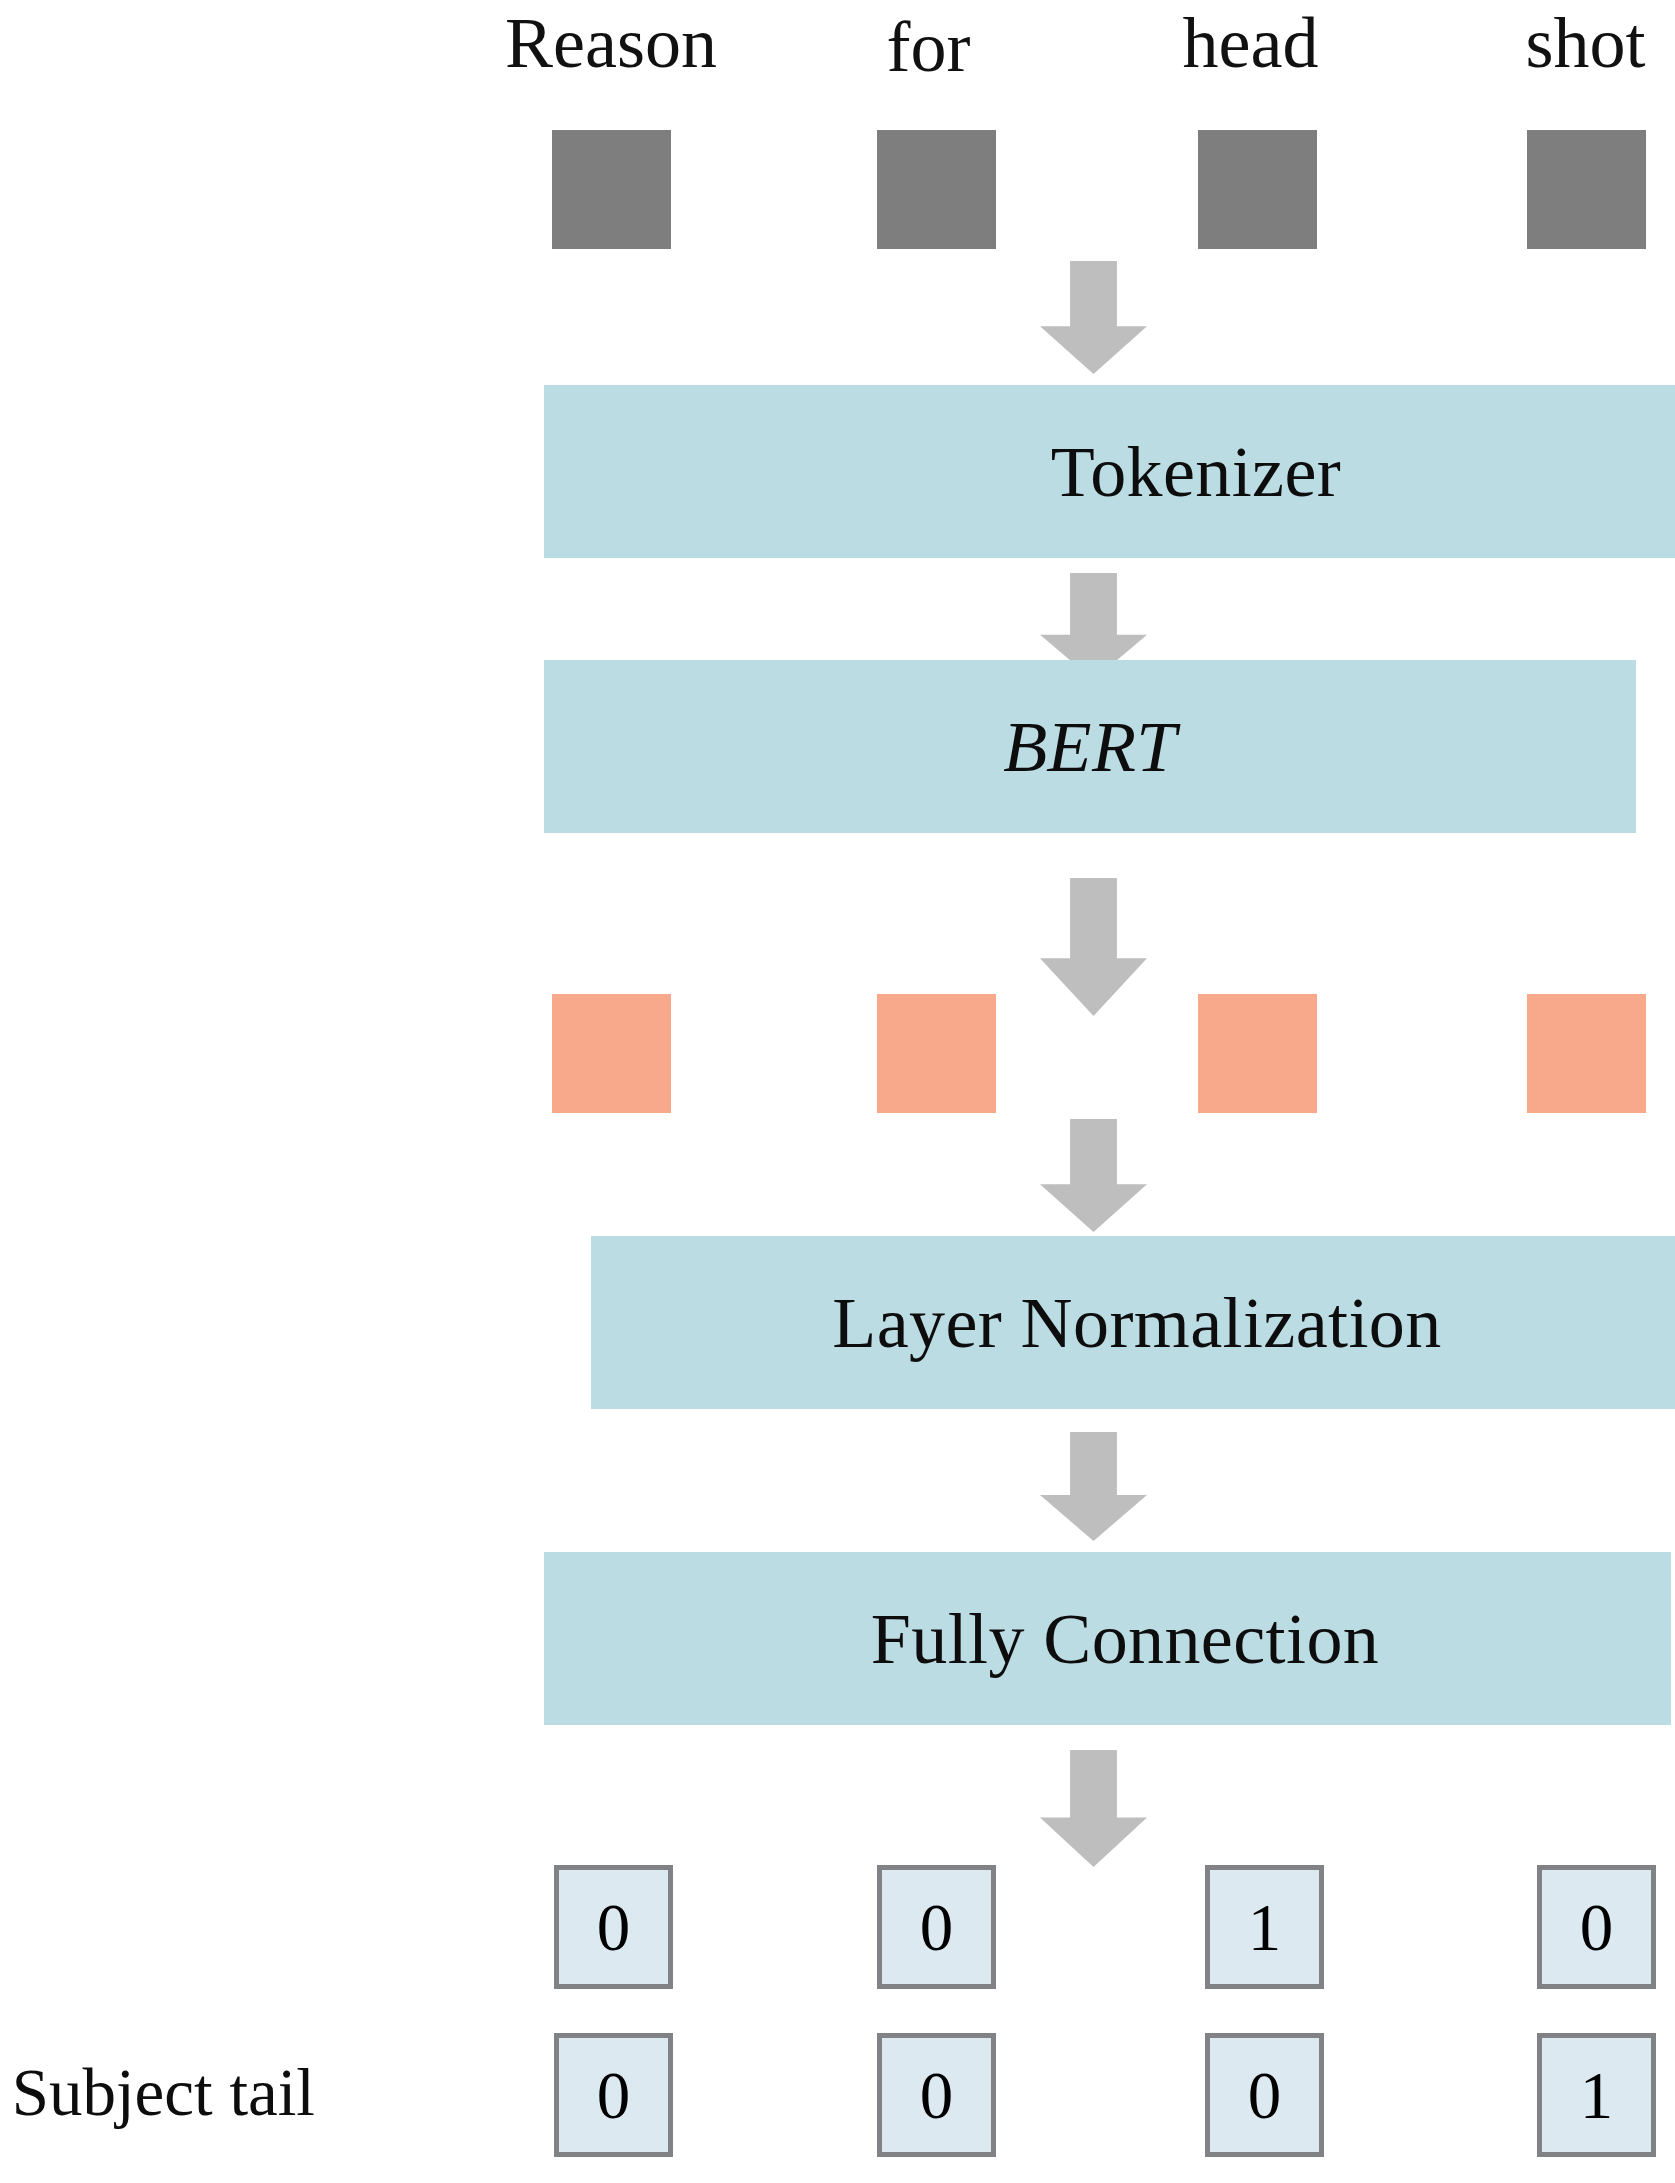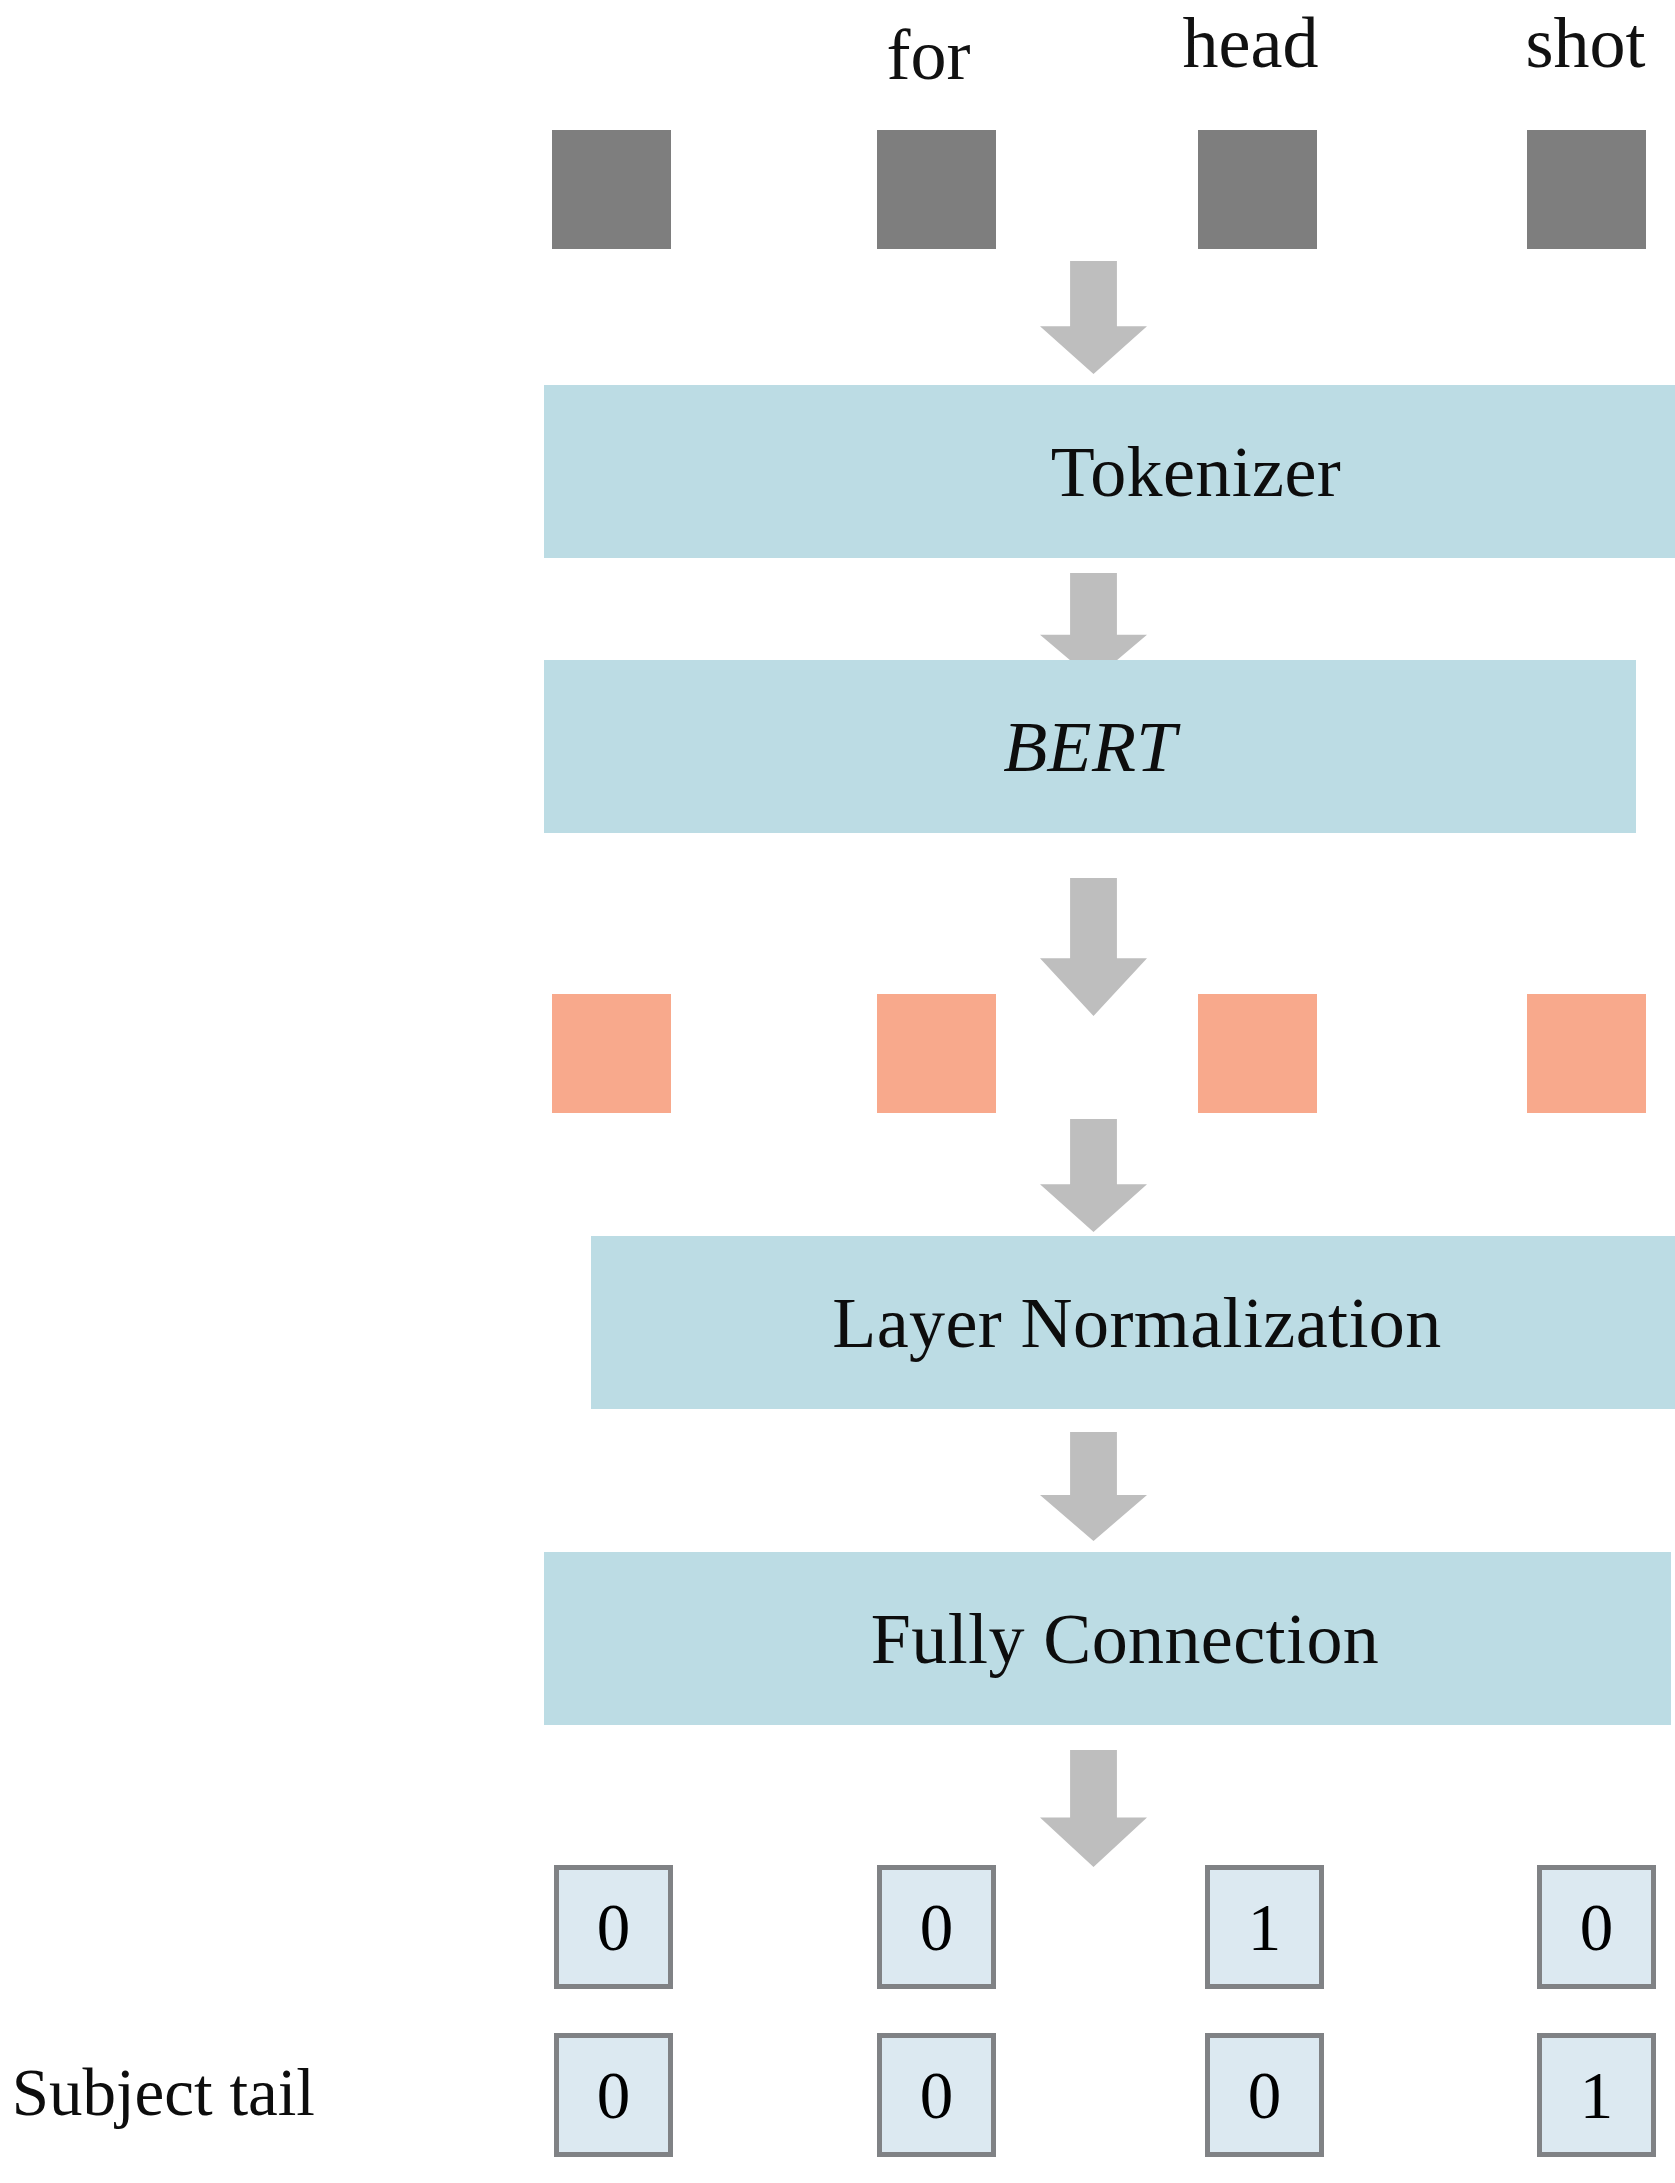--- a/index.html
+++ b/index.html
@@ -86,21 +86,22 @@
     font-size:67px;
     line-height:1;
     color:#000000;
   }
 </style>
 </head>
 <body>
 
 <div id="canvas">
 
-  <div class="token-label" style="left:824px; top:19px; width:209px;">for</div>
+  <div class="token-label" style="left:473px; top:6.7px; width:276px;">Reason</div>
+  <div class="token-label" style="left:824px; top:11px; width:209px;">for</div>
   <div class="token-label" style="left:1146px; top:6.7px; width:209px;">head</div>
   <div class="token-label" style="left:1481px; top:6.7px; width:209px;">shot</div>
 
   <div class="token-square" style="left:552px; top:130px; width:119px; height:119px;"></div>
   <div class="token-square" style="left:877px; top:130px; width:119px; height:119px;"></div>
   <div class="token-square" style="left:1198px; top:130px; width:119px; height:119px;"></div>
   <div class="token-square" style="left:1527px; top:130px; width:119px; height:119px;"></div>
 
   <div class="arrow" style="left:1040px; top:261px; width:107px; height:113px;">
     <svg viewBox="0 0 128 135" preserveAspectRatio="none" aria-hidden="true">

